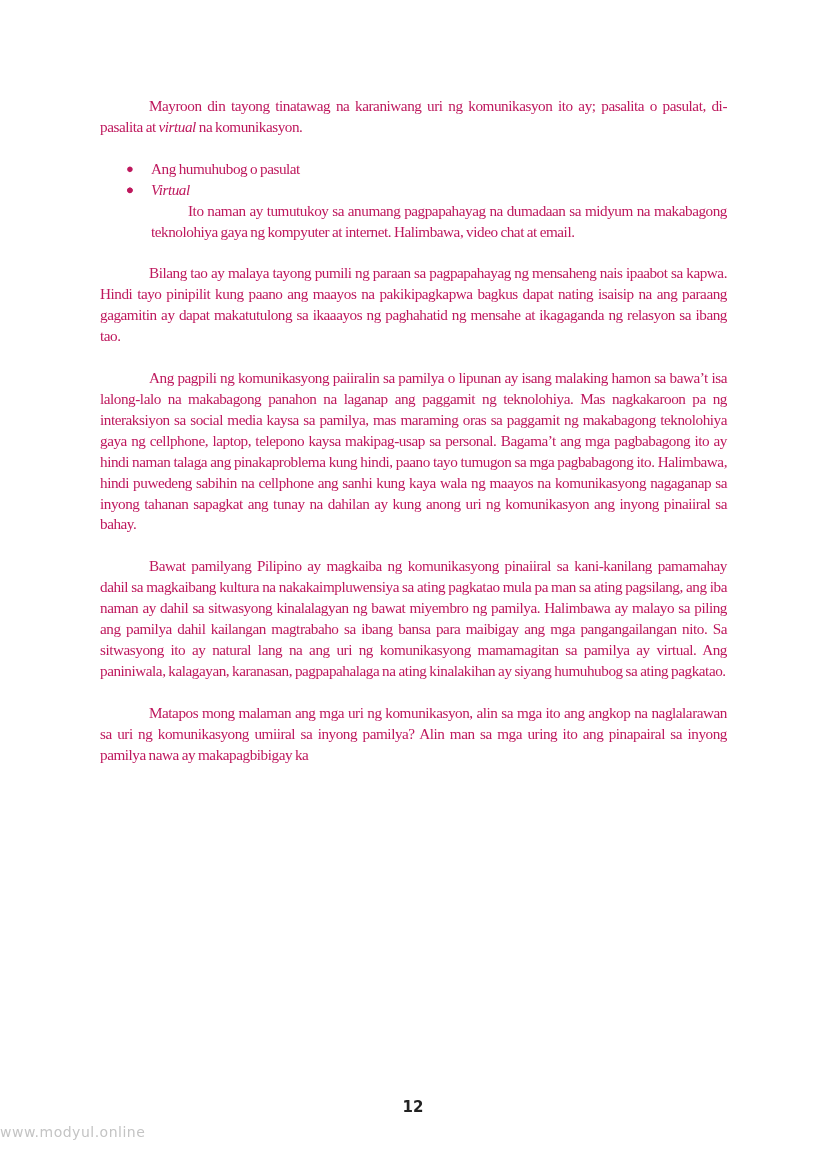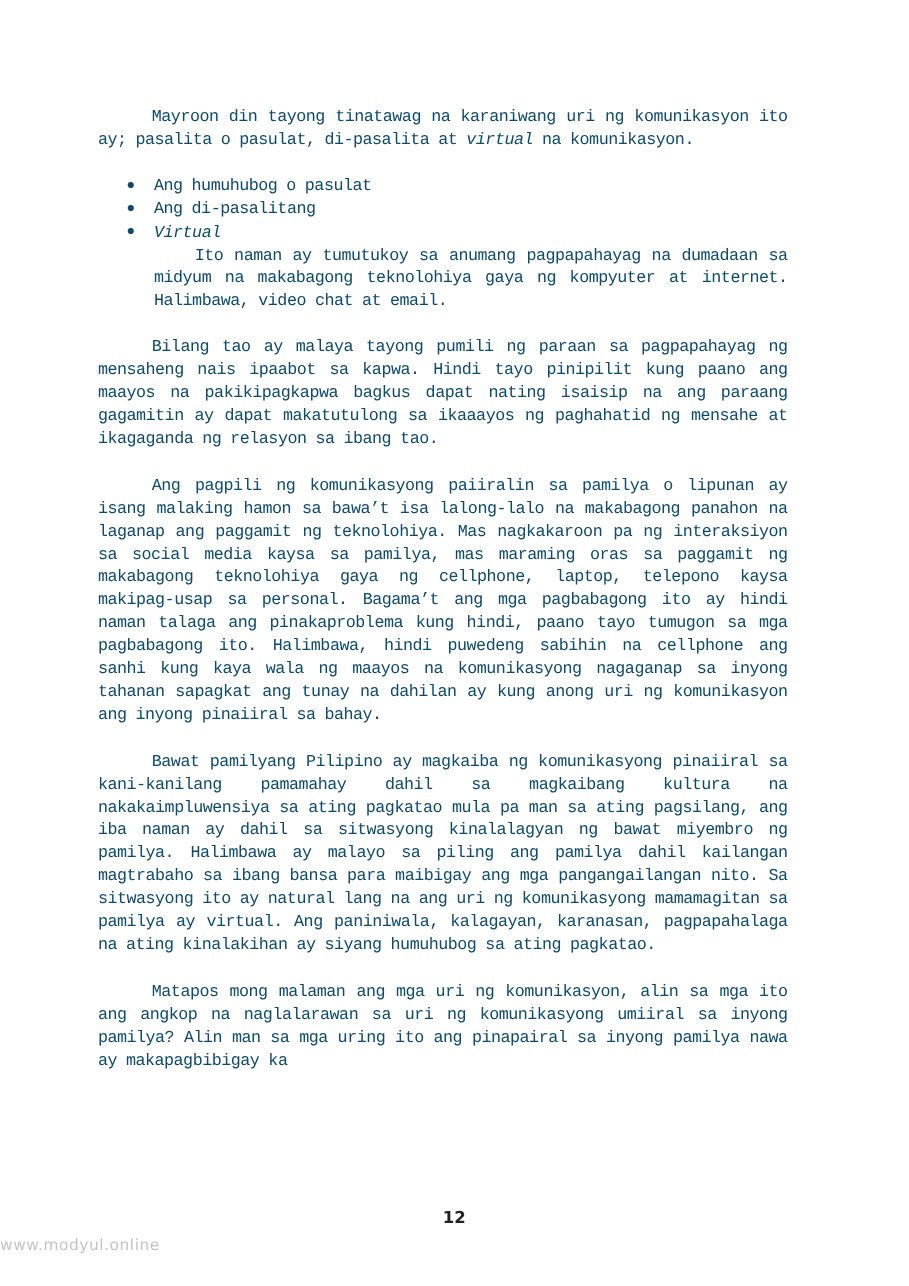--- a/index.html
+++ b/index.html
@@ -1,20 +1,20 @@
 <!DOCTYPE html>
 <html><head>
 <meta charset="utf-8">
 <style>
   html, body { margin: 0; padding: 0; background: #ffffff; }
   body { width: 826px; height: 1169px; position: relative; overflow: hidden; }
   .page {
-    position: absolute; left: 89px; top: 96px; width: 627px;
-    font-family: Liberation Mono, monospace; font-size: 15.2px; line-height: 20.9px;
-    color: #0c4a6e; letter-spacing: -0.45px; word-spacing: -0.5px;
+    position: absolute; left: 100px; top: 96px; width: 627px;
+    font-family: Liberation Serif, serif; font-size: 15.2px; line-height: 20.9px;
+    color: #be185d; letter-spacing: -0.45px; word-spacing: -0.5px;
   }
   p { margin: 0; text-align: justify; }
   .indent { text-indent: 49px; }
   .gap { height: 21px; }
   ul { margin: 0; padding: 0; list-style: none; }
   li { position: relative; padding-left: 51px; }
   li .bullet { position: absolute; left: 26px; top: 0; font-size: 13px; }
   li .sub { text-indent: 37px; text-align: justify; }
   .ital { font-style: italic; }
   .pnum {
@@ -33,21 +33,20 @@
   <p class="indent"><span>Mayroon din tayong tinatawag na karaniwang uri ng komunikasyon ito ay; pasalita o pasulat, di-pasalita at </span><span class="ital">virtual</span><span> na komunikasyon.</span></p>
   <div class="gap"></div>
 
   <ul>
     <li>
       <span class="bullet">●</span>
       <div>Ang humuhubog o pasulat</div>
     </li>
     <li>
       <span class="bullet">●</span>
-      <div>Ang di-pasalitang</div>
     </li>
     <li>
       <span class="bullet">●</span>
       <div class="ital">Virtual</div>
       <div class="sub">Ito naman ay tumutukoy sa anumang pagpapahayag na dumadaan sa midyum na makabagong teknolohiya gaya ng kompyuter at internet. Halimbawa, video chat at email.</div>
     </li>
   </ul>
   <div class="gap"></div>
 
   <p class="indent">Bilang tao ay malaya tayong pumili ng paraan sa pagpapahayag ng mensaheng nais ipaabot sa kapwa. Hindi tayo pinipilit kung paano ang maayos na pakikipagkapwa bagkus dapat nating isaisip na ang paraang gagamitin ay dapat makatutulong sa ikaaayos ng paghahatid ng mensahe at ikagaganda ng relasyon sa ibang tao.</p>

